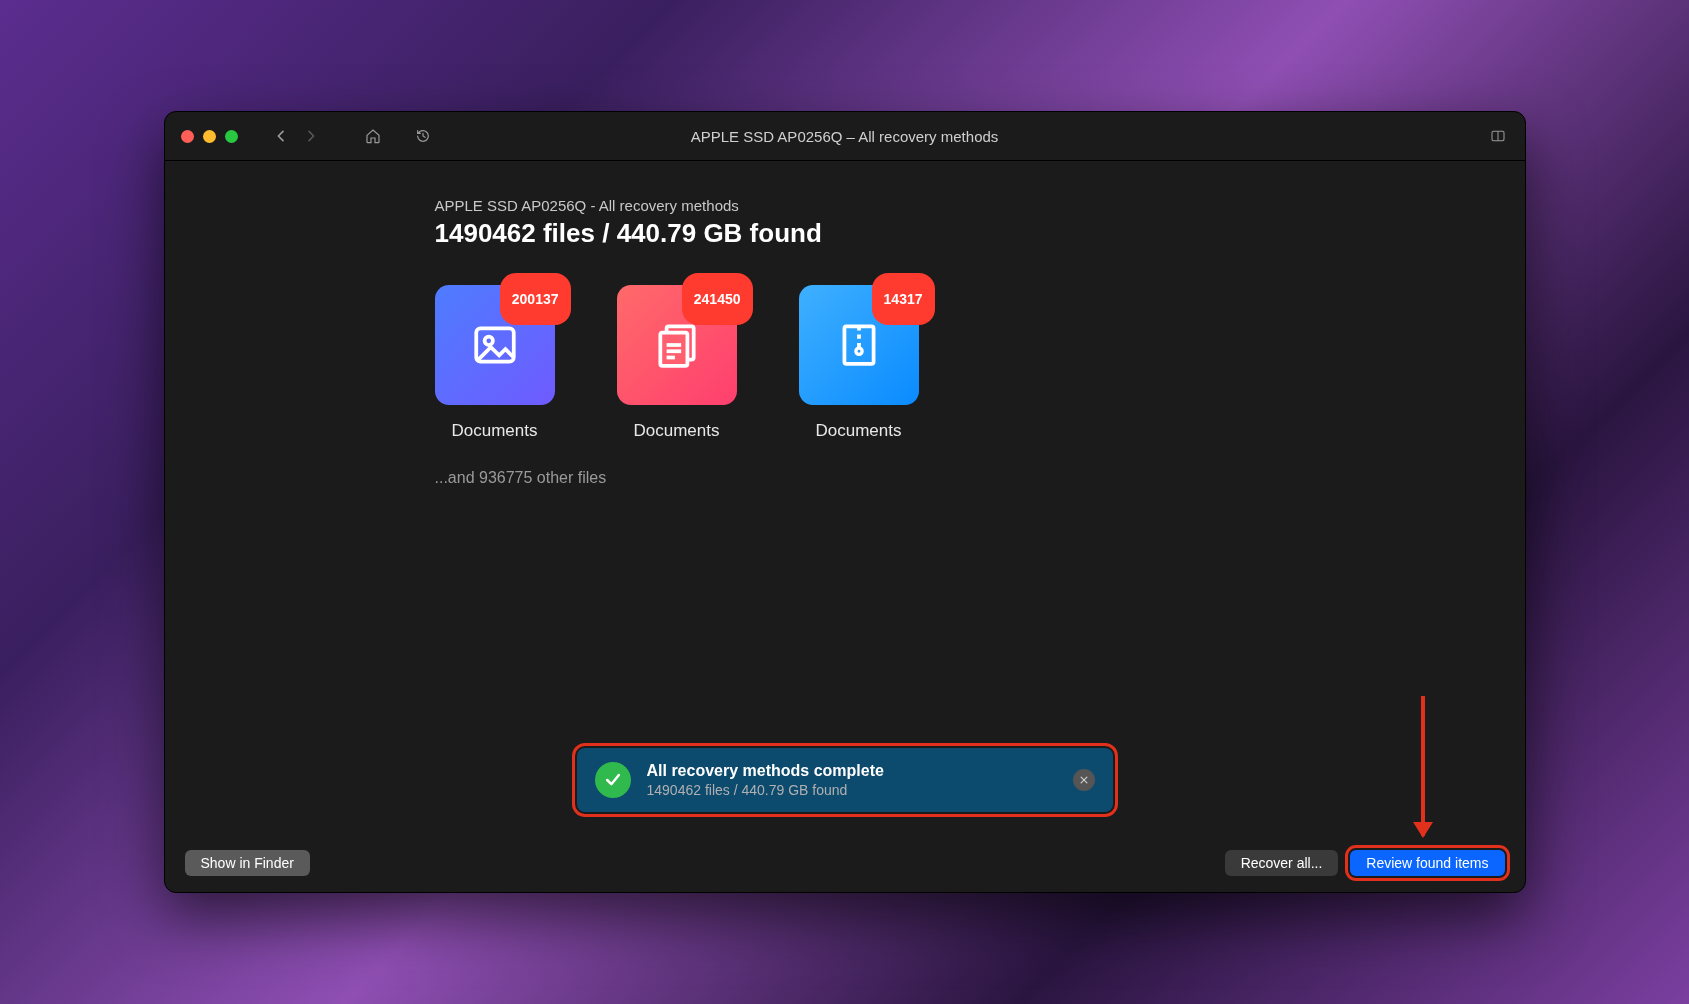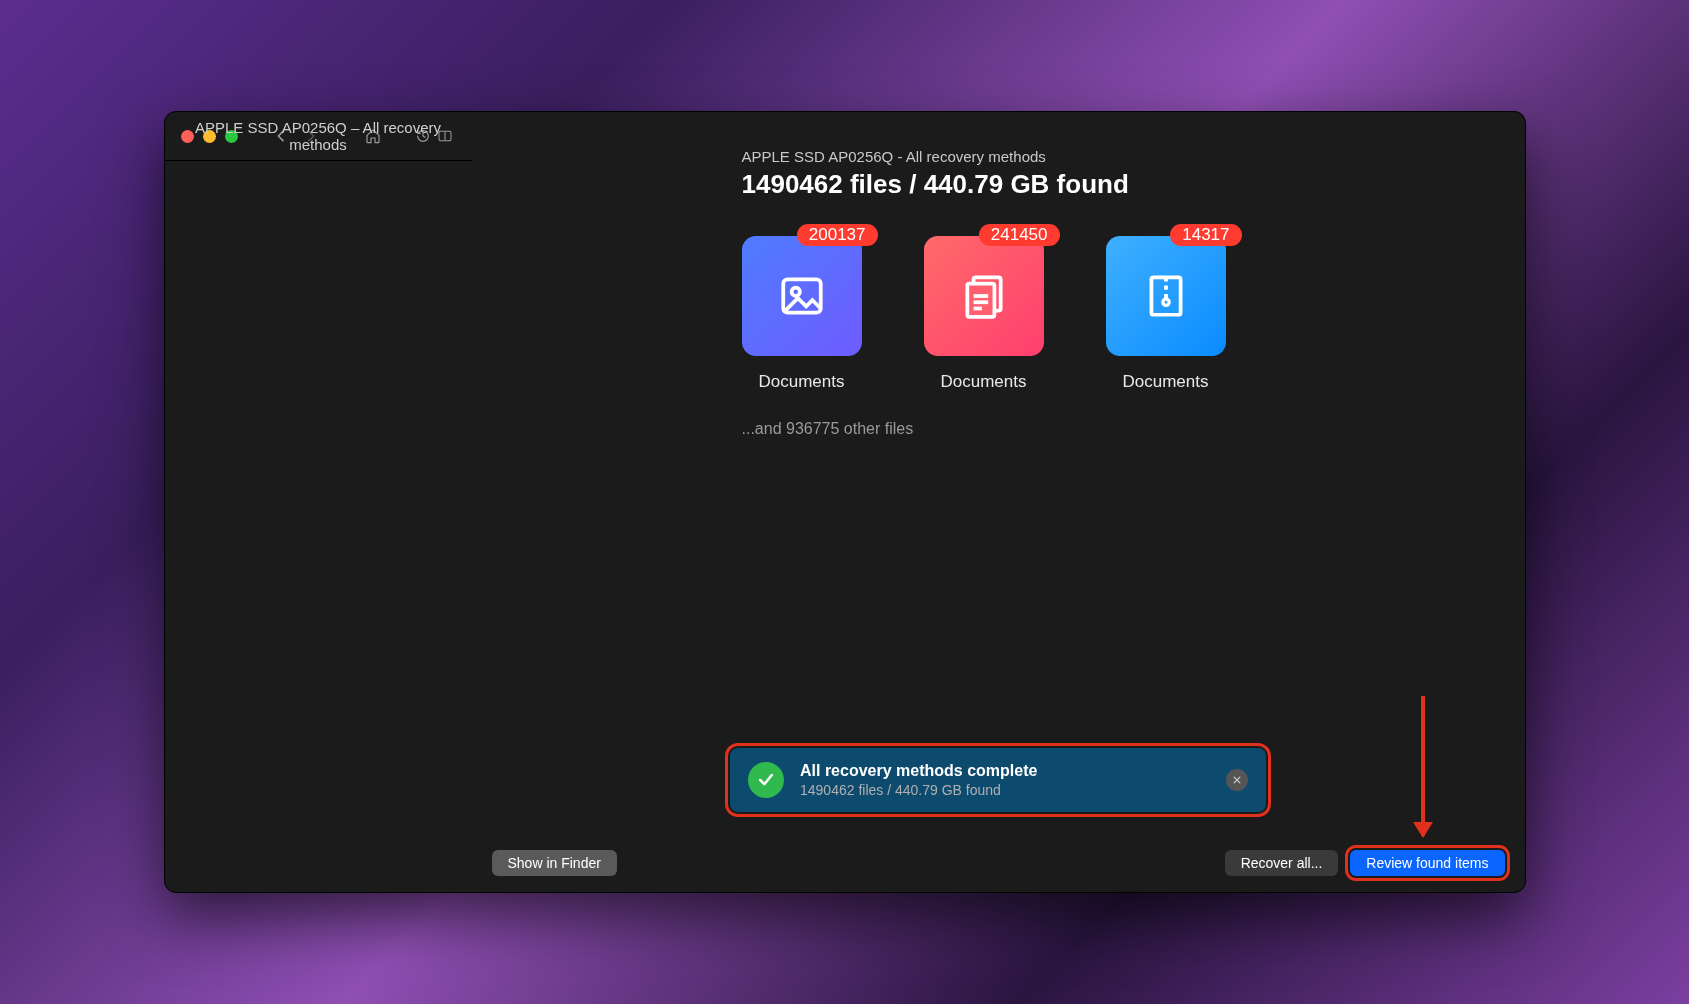--- a/index.html
+++ b/index.html
@@ -11,21 +11,21 @@
 body{
   background:linear-gradient(135deg,#5b2d8f 0%,#3a1f5f 25%,#8f4fb3 50%,#2a1540 75%,#7b3fa0 100%);
   display:flex;align-items:center;justify-content:center;
 }
 .window{
   width:1360px;height:780px;
   background:#1b1b1b;
   border-radius:12px;
   box-shadow:0 25px 60px rgba(0,0,0,.6);
   position:relative;
-  display:flex;flex-direction:row;
+  display:flex;flex-direction:column;
   overflow:hidden;
   border:1px solid #000;
 }
 .titlebar{
   height:48px;display:flex;align-items:center;padding:0 16px;
   border-bottom:1px solid #000;
   position:relative;
 }
 .traffic{display:flex;gap:9px;}
 .dot{width:13px;height:13px;border-radius:50%;}
@@ -46,21 +46,21 @@
 }
 .breadcrumb{color:#c8c8c8;font-size:15px;margin-bottom:4px;}
 .summary{font-size:26px;font-weight:700;color:#fff;margin:0 0 36px 0;}
 .cat-row{display:flex;gap:62px;}
 .cat{width:120px;display:flex;flex-direction:column;align-items:center;position:relative;cursor:pointer;}
 .thumb{width:120px;height:120px;border-radius:14px;display:flex;align-items:center;justify-content:center;margin-bottom:16px;position:relative;}
 .thumb svg{width:50px;height:50px;}
 .badge{
   position:absolute;top:-12px;right:-16px;
   background:#ff3b30;color:#fff;border-radius:16px;
-  padding:1px 12px;font-size:17px;font-weight:400;
+  padding:18px 12px;font-size:14px;font-weight:700;
 }
 .cat-label{color:#e8e8e8;font-size:17px;}
 .more-files{margin-top:28px;color:#9a9a9a;font-size:16px;}
 .toast{
   position:absolute;left:50%;transform:translateX(-50%);
   bottom:80px;width:500px;
   background:#0c4a6e;border-radius:8px;
   display:flex;align-items:center;padding:14px 18px;gap:16px;
   outline:3px solid #e1301b;outline-offset:2px;
 }

